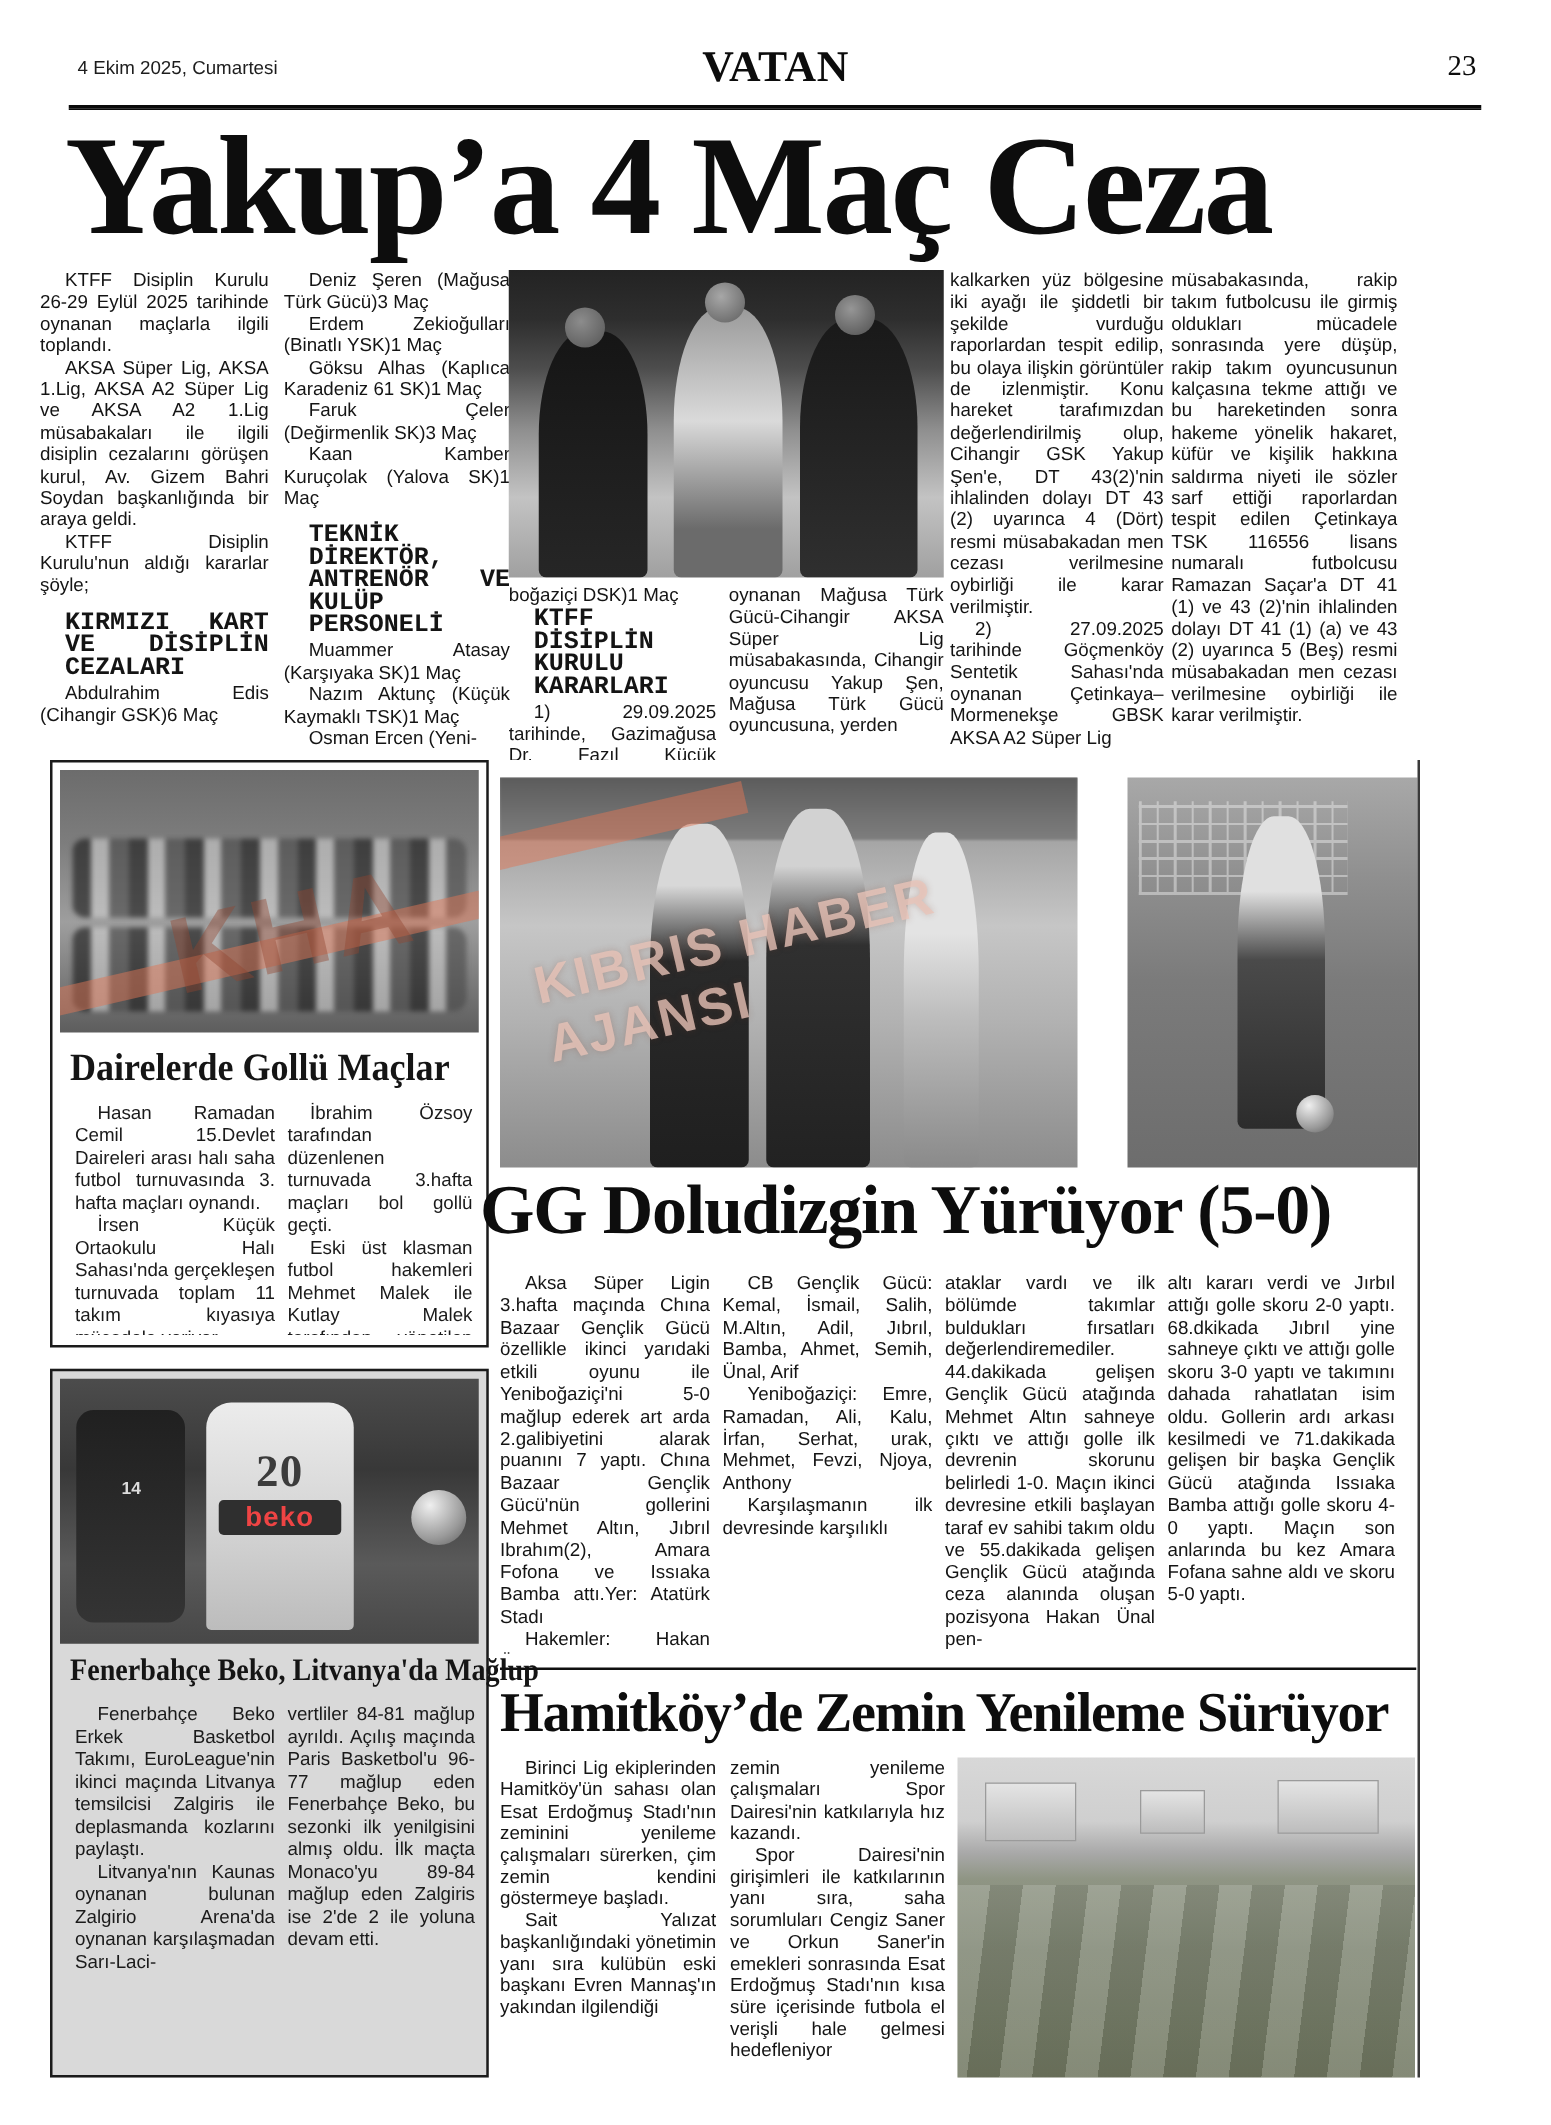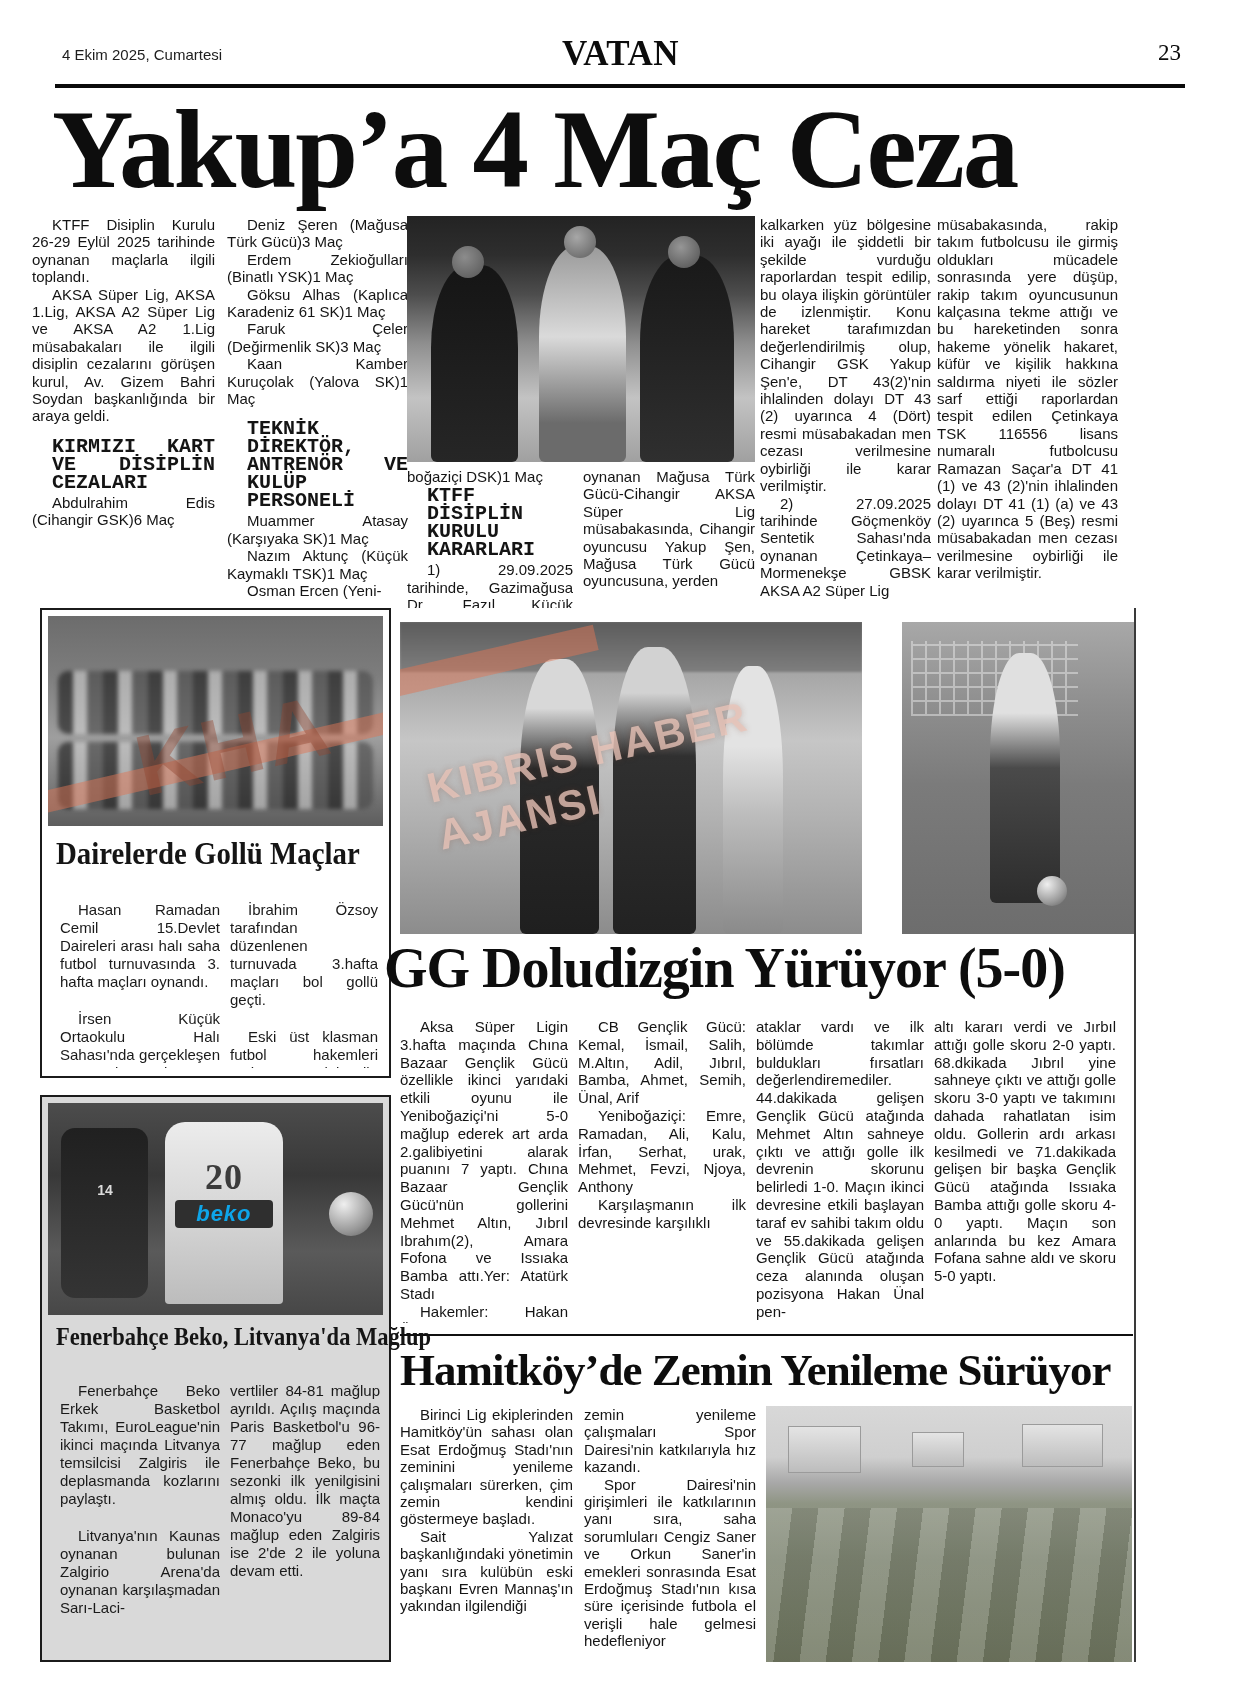--- a/index.html
+++ b/index.html
@@ -52,21 +52,21 @@
 
   
   .story-box{position:absolute;border:2px solid #1b1b1b;}
   #box1{left:40px;top:608px;width:351px;height:470px;background:#fff;}
   #box2{left:40px;top:1095px;width:351px;height:567px;background:#d9d9d9;}
   .box-title{position:absolute;left:14px;font-family:"Liberation Serif",serif;font-weight:700;
              color:#151515;white-space:nowrap;transform-origin:left center;}
   #box1-title{top:226px;font-size:31px;transform:scaleX(.93);}
   #box2-title{top:226px;font-size:25px;transform:scaleX(.90);}
   .box-col{position:absolute;text-align:justify;font-size:15px;line-height:18px;overflow:hidden;color:#1a1a1a;}
-  .box-col p{text-indent:18px;margin-top:19px;}
+  .box-col p{text-indent:18px;}
   .box-col p.cont{text-indent:0;}
   #box1-c1{left:18px;top:272px;width:160px;height:186px;}
   #box1-c2{left:188px;top:272px;width:148px;height:186px;}
   #box2-c1{left:18px;top:266px;width:160px;height:290px;}
   #box2-c2{left:188px;top:266px;width:150px;height:290px;}
 
   
   .photo{position:absolute;overflow:hidden;}
   #photo-main{left:407px;top:216px;width:348px;height:246px;
      background:linear-gradient(180deg,#232323 0%,#2e2e2e 16%,#4d4d4d 32%,#8f8f8f 52%,#c3c3c3 74%,#a0a0a0 100%);}
@@ -84,22 +84,22 @@
      background:repeating-linear-gradient(90deg,#e8e8e8 0 2px,transparent 2px 14px),
                 repeating-linear-gradient(0deg,#e8e8e8 0 2px,transparent 2px 14px);}
   .ball{position:absolute;border-radius:50%;
      background:radial-gradient(circle at 34% 28%,#efefef,#9a9a9a 62%,#5c5c5c);}
   #photo-bb{left:6px;top:6px;width:335px;height:212px;
      background:linear-gradient(180deg,#4c4c4c 0%,#383838 34%,#5a5a5a 70%,#474747 100%);}
   .bb-jersey{position:absolute;left:35%;top:9%;width:35%;height:86%;border-radius:20px 20px 4px 4px;
      background:linear-gradient(180deg,#ececec,#d2d2d2 58%,#bcbcbc);}
   .bb-num{text-align:center;font-family:"Liberation Serif",serif;font-weight:700;
           font-size:36px;color:#3c3c3c;margin-top:34px;letter-spacing:1px;}
-  .bb-brand{text-align:center;font-weight:700;font-size:22px;color:#0ea5e9;background:#2f2f2f;
-            margin:2px 10px 0;border-radius:4px;padding:1px 0;letter-spacing:1px;font-style:italic;}
+  .bb-brand{text-align:center;font-weight:700;font-size:22px;color:#ef4444;background:#2f2f2f;
+            margin:2px 10px 0;border-radius:4px;padding:1px 0;letter-spacing:1px;}
   .bb-opp{position:absolute;left:4%;top:12%;width:26%;height:80%;border-radius:14px;
           background:linear-gradient(180deg,#202020,#343434);}
   .bb-opp-num{color:#dcdcdc;font-weight:700;font-size:14px;text-align:center;margin-top:54px;}
   #photo-ham{left:766px;top:1406px;width:366px;height:256px;
      background:linear-gradient(180deg,#d8d8d8 0%,#cfcfcf 20%,#a8a8a8 30%,#8f9584 38%,
         #7e8572 60%,#6f765f 100%);}
   .ham-house{position:absolute;background:linear-gradient(180deg,#e4e4e4,#bdbdbd);
              border:1px solid #9b9b9b;}
   .mow-lines{position:absolute;left:0;right:0;bottom:0;height:60%;opacity:.30;
      background:repeating-linear-gradient(97deg,rgba(255,255,255,.5) 0 26px,rgba(0,0,0,.25) 26px 52px);}
@@ -119,20 +119,21 @@
   <div id="date">4 Ekim 2025, Cumartesi</div>
   <div id="masthead">VATAN</div>
   <div id="pagenum">23</div>
   <div id="headrule"></div>
 
   <h1 id="lead-headline" class="stitle">Yakup’a 4 Maç Ceza</h1>
 
   <div id="l-c1" class="bodycol">
     <p>KTFF Disiplin Kurulu 26-29 Eylül 2025 tarihinde oynanan maçlarla ilgili toplandı.</p>
     <p>AKSA Süper Lig, AKSA 1.Lig, AKSA A2 Süper Lig ve AKSA A2 1.Lig müsabakaları ile ilgili disiplin cezalarını görüşen kurul, Av. Gizem Bahri Soydan başkanlığında bir araya geldi.</p>
+    <p>KTFF Disiplin Kurulu'nun aldığı kararlar şöyle;</p>
     <div class="subhead">KIRMIZI KART VE DİSİPLİN CEZALARI</div>
     <p>Abdulrahim Edis (Cihangir GSK)6 Maç</p>
   </div>
 
   <div id="l-c2" class="bodycol">
     <p>Deniz Şeren (Mağusa Türk Gücü)3 Maç</p>
     <p>Erdem Zekioğulları (Binatlı YSK)1 Maç</p>
     <p>Göksu Alhas (Kaplıca Karadeniz 61 SK)1 Maç</p>
     <p>Faruk Çeler (Değirmenlik SK)3 Maç</p>
     <p>Kaan Kamber Kuruçolak (Yalova SK)1 Maç</p>

